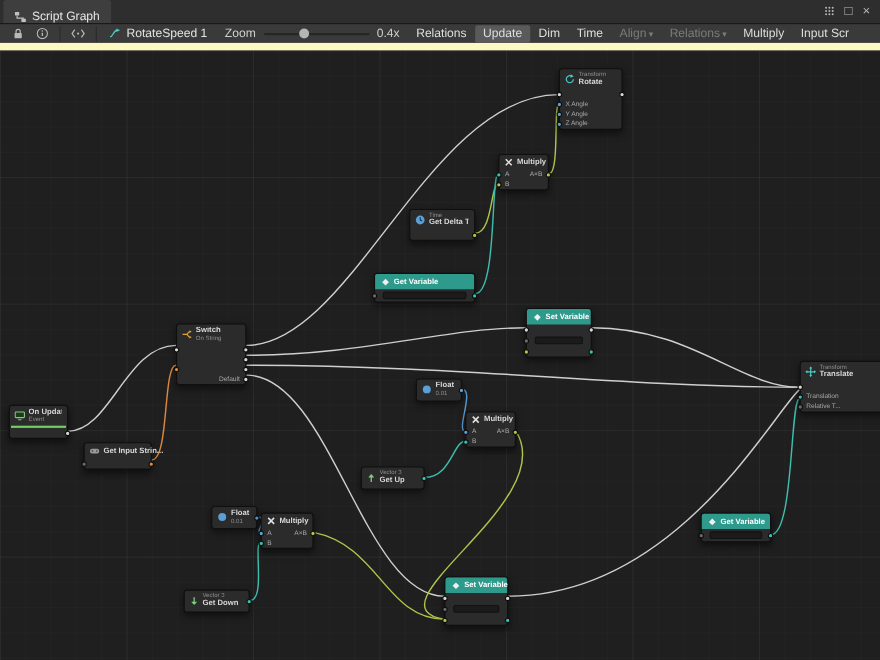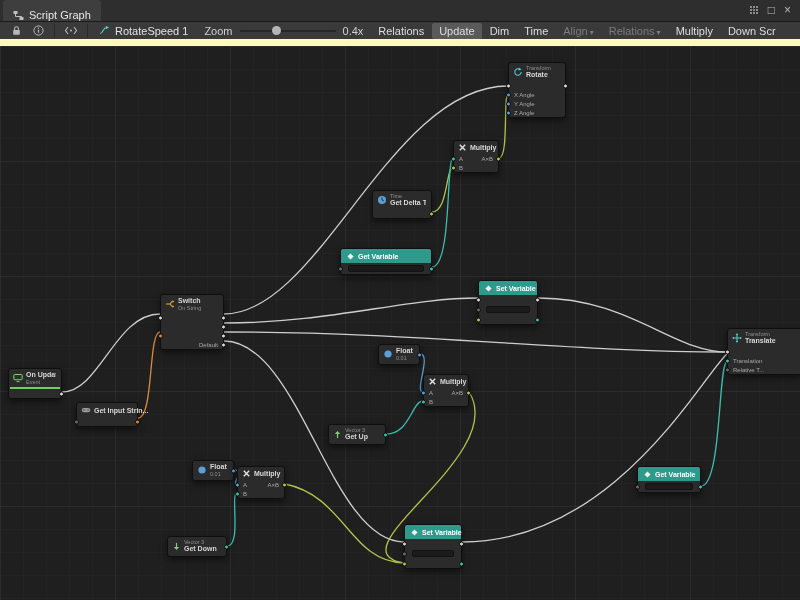--- a/index.html
+++ b/index.html
@@ -131,21 +131,21 @@
     </span>
   <span class="zoomval">0.4x</span>
   <div class="tb-buttons">
     <span class="tbtn">Relations</span>
     <span class="tbtn active">Update</span>
     <span class="tbtn">Dim</span>
     <span class="tbtn">Time</span>
     <span class="tbtn disabled"><span>Align</span><span class="dd">▾</span></span>
     <span class="tbtn disabled"><span>Relations</span><span class="dd">▾</span></span>
     <span class="tbtn">Multiply</span>
-    <span class="tbtn">Down Scr</span>
+    <span class="tbtn">Input Scr</span>
   </div>
 </div>
 
 <div class="canvas">
 
   <svg class="wires" width="800" height="554">
     <g fill="none" stroke-width="1.3" stroke-linecap="round">
       <path d="M62,346 C100,346 115,268 160,268" stroke="#cfcfcf"></path>
       <path d="M138,372 C154,372 148,286 160,286" stroke="#d98a3d"></path>
       <path d="M224,268 C320,268 390,40 508,40" stroke="#cfcfcf"></path>

